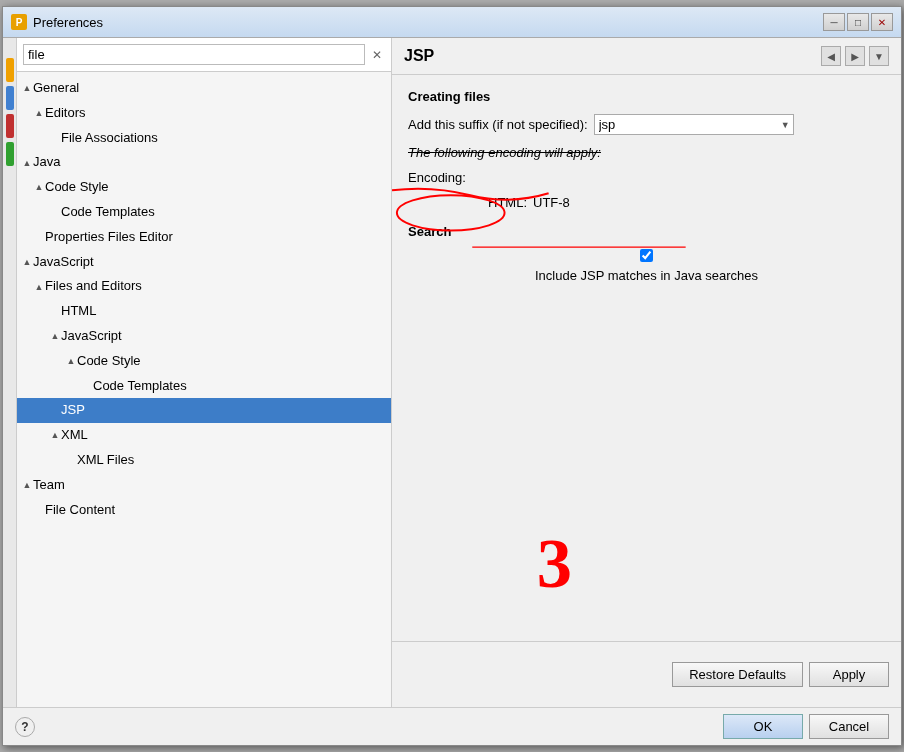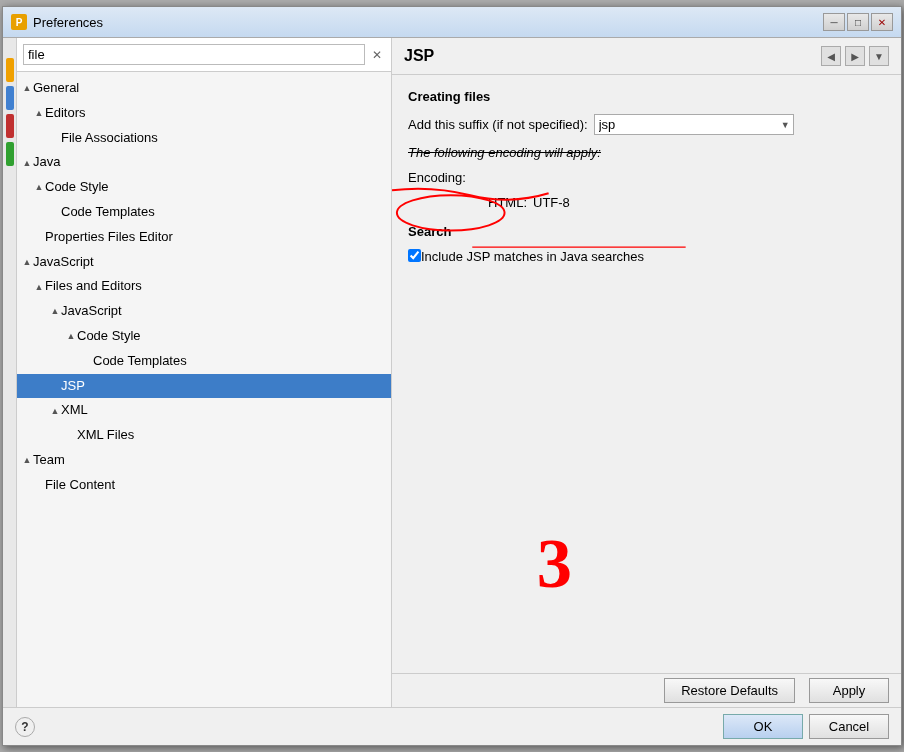--- a/index.html
+++ b/index.html
@@ -241,22 +241,24 @@
       font-size: 13px;
       color: #000;
     }
 
     .section-group {
       margin-bottom: 14px;
     }
 
     .checkbox-row {
       display: flex;
-      align-items: flex-start;
+      align-items: center;
+      gap: 6px;
       margin-top: 6px;
+      flex-direction: column;
     }
     .checkbox-row input[type="checkbox"] {
       cursor: pointer;
     }
     .btn {
       padding: 4px 16px;
       border: 1px solid #999;
       background: linear-gradient(to bottom, #f8f8f8, #e0e0e0);
       cursor: pointer;
       font-size: 13px;
@@ -426,20 +428,27 @@
         <div class="tree-item">
           <span class="tree-label">
             <span class="tree-indent" style="width:16px"></span>
             <span class="tree-arrow">▲</span>
             <span class="tree-text bold">Files and Editors</span>
           </span>
         </div>
         <div class="tree-item">
           <span class="tree-label">
             <span class="tree-indent" style="width:32px"></span>
+            <span class="tree-arrow"> </span>
+            <span class="tree-text">HTML</span>
+          </span>
+        </div>
+        <div class="tree-item">
+          <span class="tree-label">
+            <span class="tree-indent" style="width:32px"></span>
             <span class="tree-arrow">▲</span>
             <span class="tree-text">JavaScript</span>
           </span>
         </div>
         <div class="tree-item">
           <span class="tree-label">
             <span class="tree-indent" style="width:48px"></span>
             <span class="tree-arrow">▲</span>
             <span class="tree-text">Code Style</span>
           </span>
@@ -539,21 +548,21 @@
 
           <path d="M 0 85 Q 40 80 80 90 Q 120 100 160 88" fill="none" stroke="red" stroke-width="2"></path>
 
           <ellipse cx="60" cy="108" rx="55" ry="18" fill="none" stroke="red" stroke-width="2"></ellipse>
 
           <line x1="82" y1="143" x2="300" y2="143" stroke="red" stroke-width="1.5"></line>
 
           <text x="148" y="490" font-size="72" fill="red" font-family="serif" font-weight="bold">3</text>
         </svg>
 
-        <div style="position:absolute; bottom:0; left:0; right:0; padding:4px 12px; display:flex; justify-content:flex-end; gap:14px; background:#f0f0f0; border-top:1px solid #ccc;">
+        <div style="position:absolute; bottom:0; left:0; right:0; padding:20px 12px; display:flex; justify-content:flex-end; gap:6px; background:#f0f0f0; border-top:1px solid #ccc;">
           <button class="btn">Restore Defaults</button>
           <button class="btn">Apply</button>
         </div>
       </div>
     </div>
   </div>
 
   <div class="window-footer">
     <div class="footer-help">
       <span>?</span>

